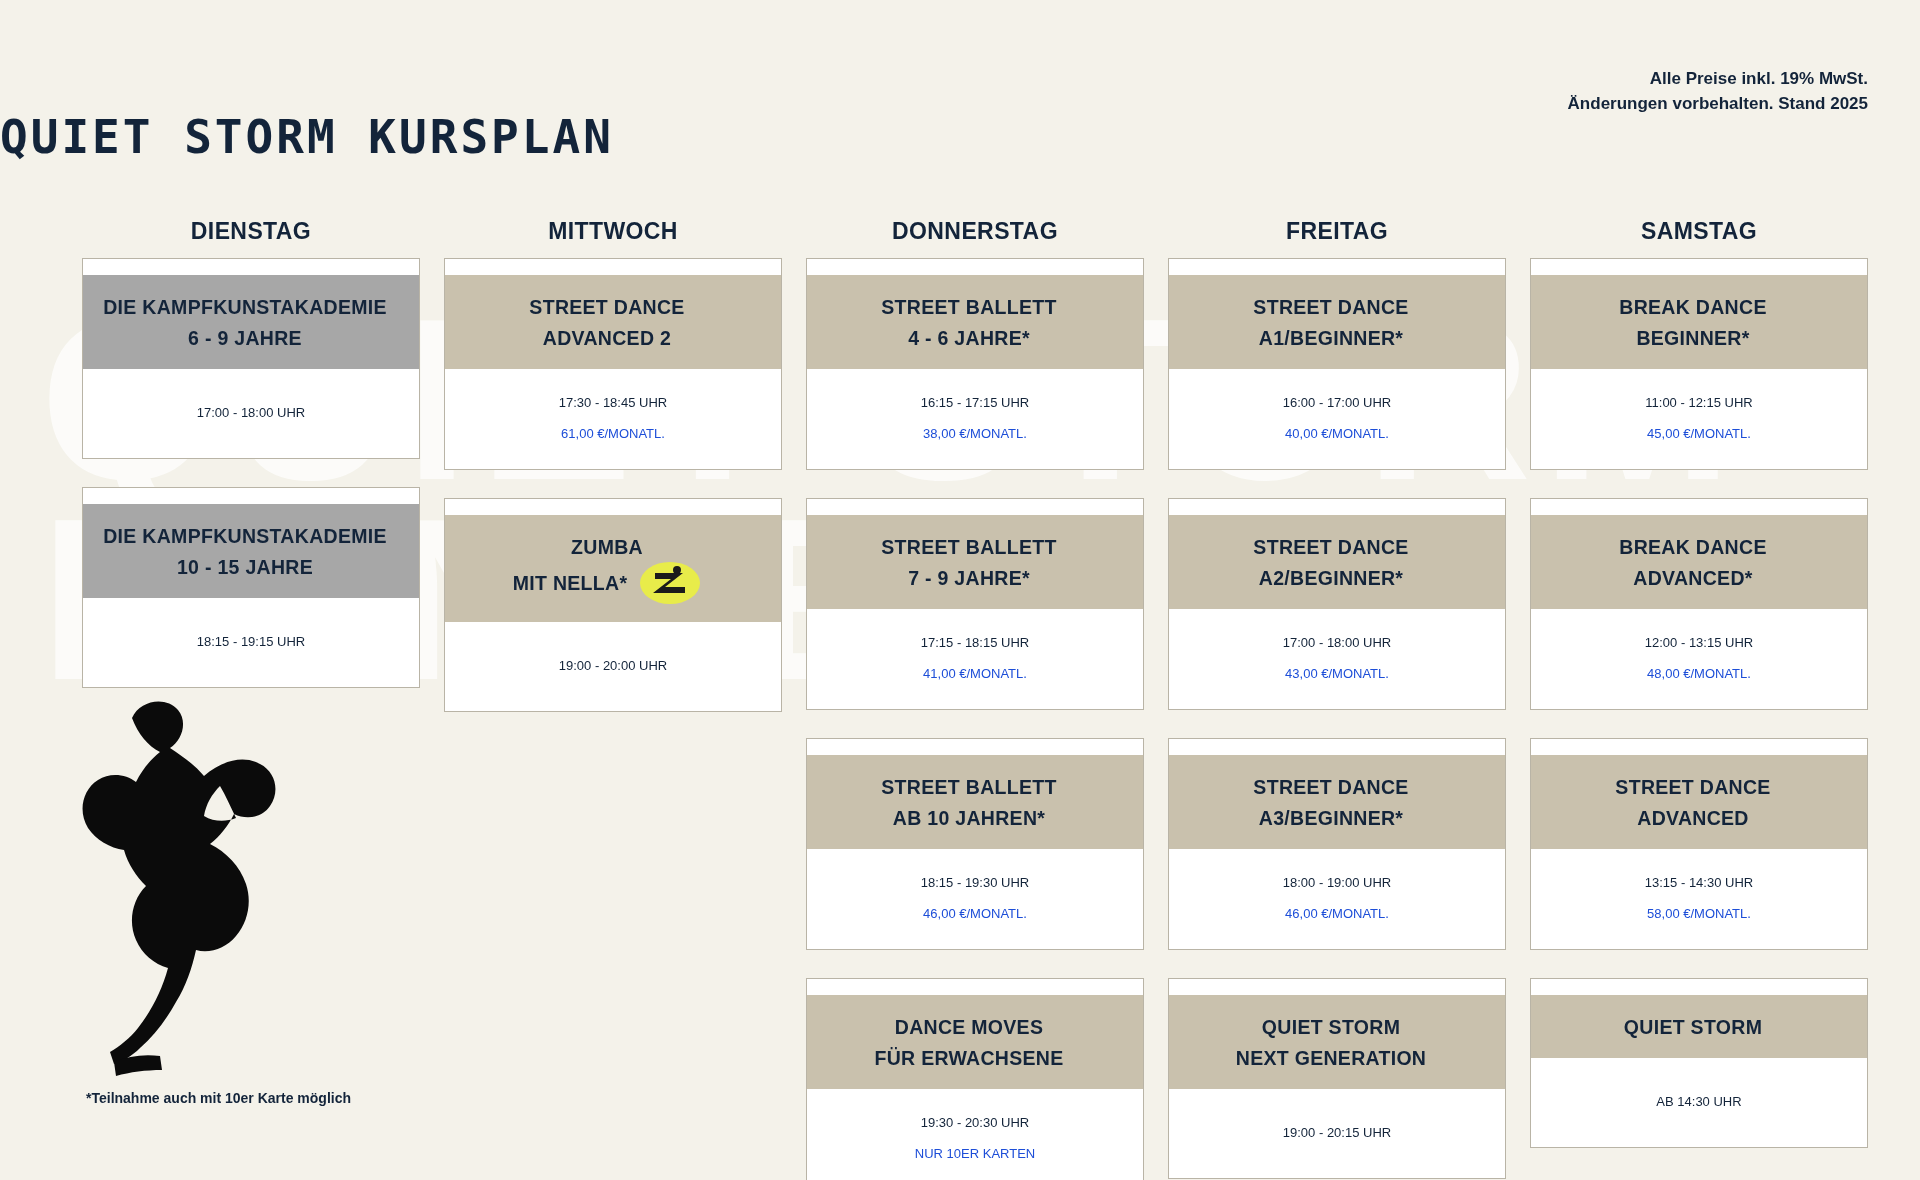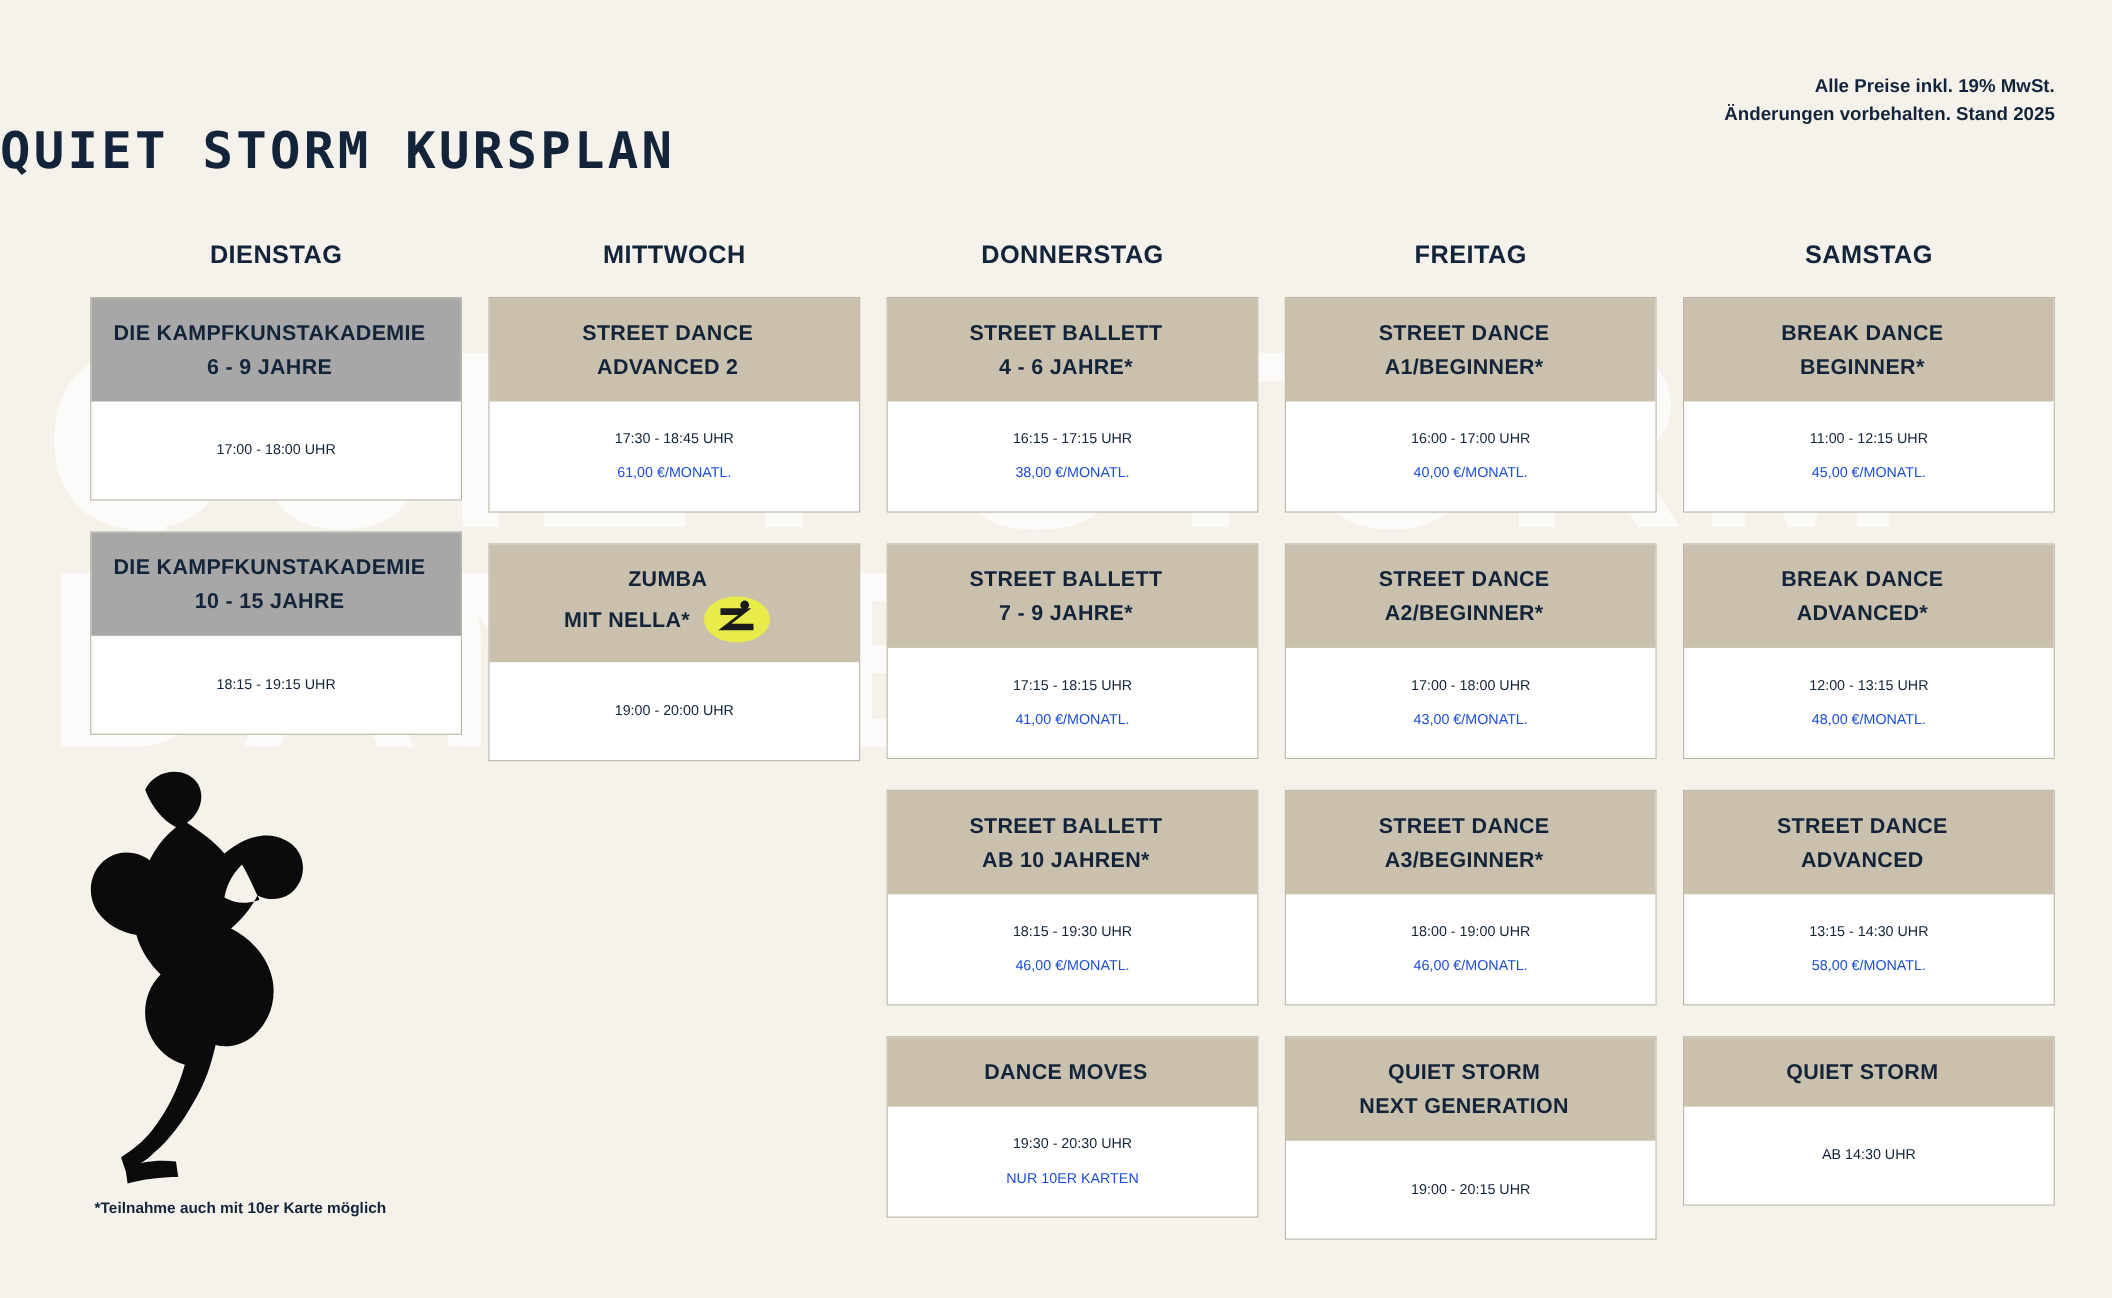--- a/index.html
+++ b/index.html
@@ -72,40 +72,41 @@
     width: 338px;
     display: flex;
     flex-direction: column;
   }
 
   .day-head {
     text-align: center;
     font-size: 23px;
     font-weight: 700;
     letter-spacing: 0.4px;
-    margin-bottom: 24px;
+    margin-bottom: 12px;
     height: 28px;
   }
 
   .card {
     border: 1px solid #b9b4a6;
     background: #ffffff;
     margin-bottom: 28px;
     box-sizing: border-box;
   }
 
   .card-head {
     background: #c9c1ad;
     padding: 17px 20px 15px 8px;
     text-align: center;
     font-weight: 700;
     font-size: 19.5px;
     line-height: 31px;
     letter-spacing: 0.3px;
     position: relative;
+    margin-top: 16px;
   }
   .card-head.grey {
     background: #a7a7a7;
   }
 
   .card-body {
     padding: 18px 8px 20px 8px;
     text-align: center;
     font-size: 13px;
     line-height: 31px;
@@ -233,20 +234,21 @@
           <div><span>AB 10 JAHREN*</span></div>
         </div>
         <div class="card-body">
           <div>18:15 - 19:30 UHR</div>
           <div class="price">46,00 €/MONATL.</div>
         </div>
       </div>
       <div class="card">
         <div class="card-head">
           <div>DANCE MOVES</div>
+          <div><span>FÜR ERWACHSENE</span></div>
         </div>
         <div class="card-body">
           <div>19:30 - 20:30 UHR</div>
           <div class="price">NUR 10ER KARTEN</div>
         </div>
       </div>
     </div>
     <div class="col">
       <div class="day-head">FREITAG</div>
       <div class="card">

